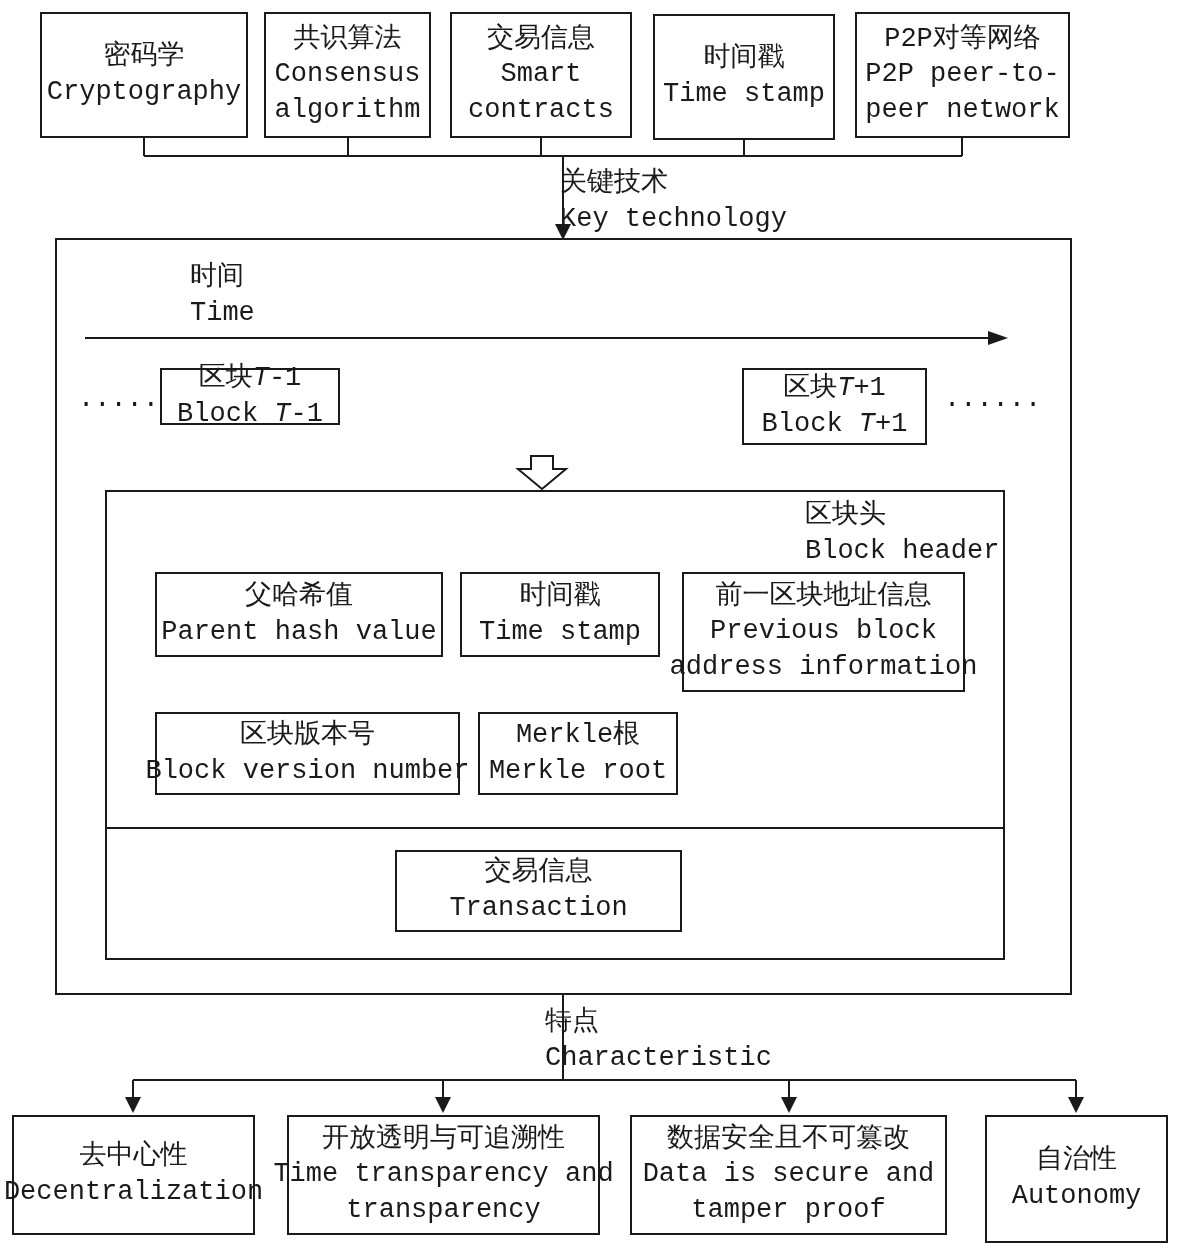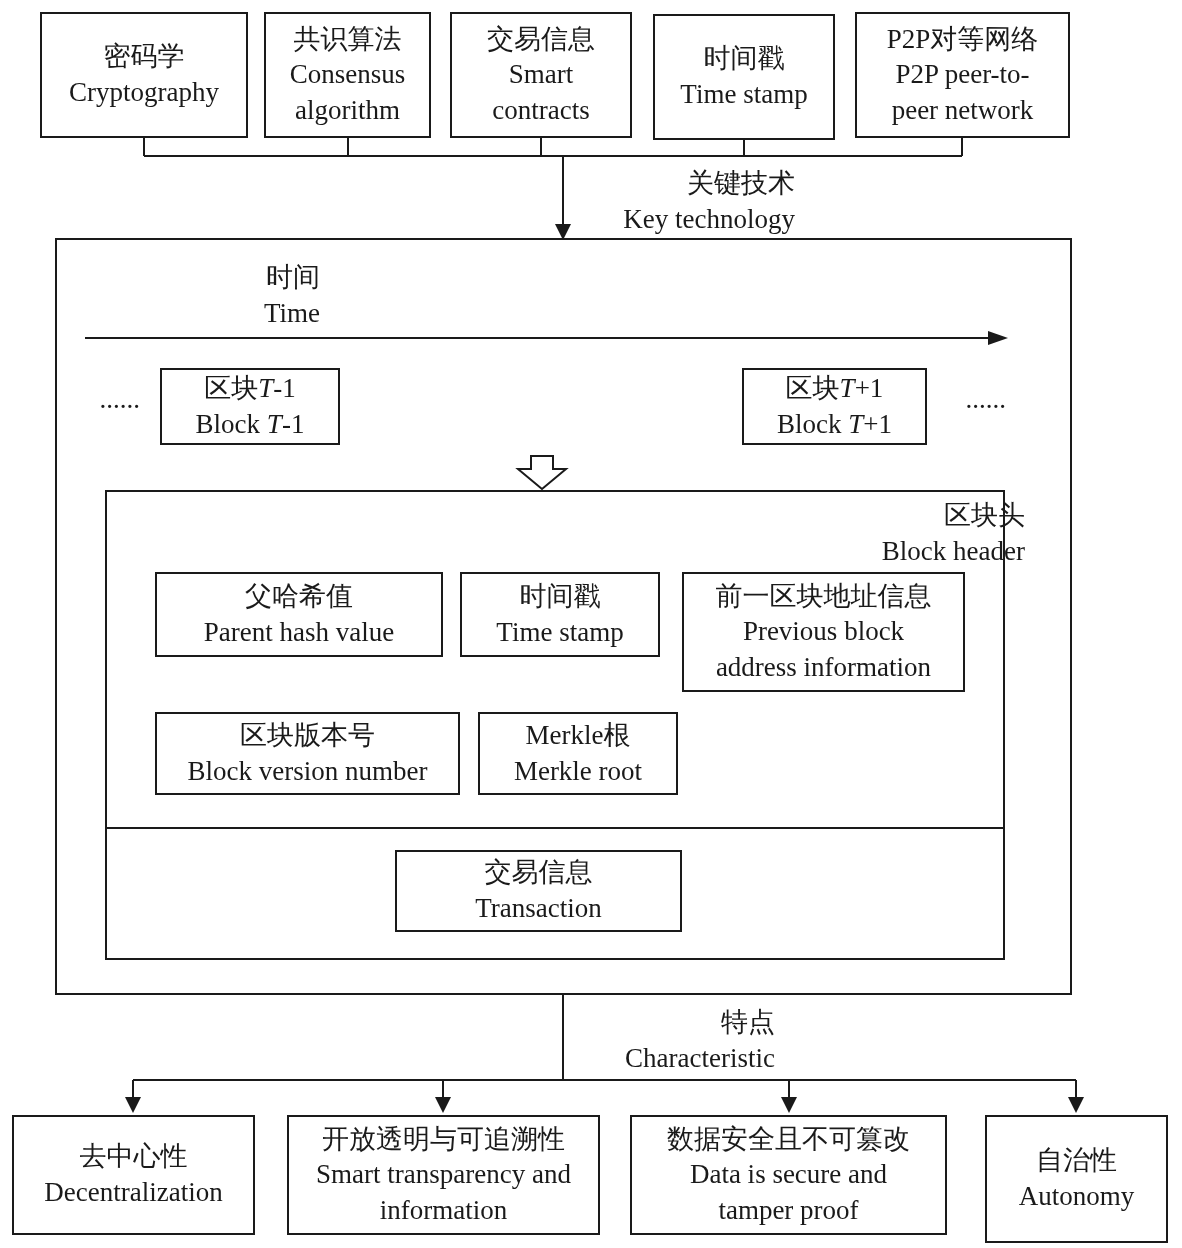--- a/index.html
+++ b/index.html
@@ -1,41 +1,41 @@
 <!DOCTYPE html>
 <html><head>
 <meta charset="utf-8">
 <style>
   html,body{margin:0;padding:0;background:#fff;}
   #canvas{
     position:relative;
     width:1182px;height:1248px;
     background:#fff;
-    font-family:Liberation Serif, serif;
+    font-family:Liberation Mono, monospace;
     font-size:27px;line-height:1.32;color:#1a1a1a;
     overflow:hidden;
   }
   .box{
     position:absolute;
     border:2px solid #1a1a1a;
     background:#fff;
     display:flex;flex-direction:column;
     justify-content:center;align-items:center;
     text-align:center;
     box-sizing:border-box;
   }
   .outline{
     position:absolute;
     border:2px solid #1a1a1a;
     background:transparent;
     box-sizing:border-box;
   }
   .lbl{
     position:absolute;
-    text-align:right;
+    text-align:left;
   }
   .ln{padding:0 3px;white-space:nowrap;}
   .overlay{
     position:absolute;left:0;top:0;
     pointer-events:none;
   }
   i{font-style:italic;}
 </style>
 </head>
 <body>
@@ -75,21 +75,21 @@
   </div>
 
   <div class="lbl" style="left:190px;top:260px;width:130px">
     <div>时间</div>
     <div>Time</div>
   </div>
 
   <div class="lbl" style="left:78px;top:382px;width:62px">......</div>
   <div class="lbl" style="left:944px;top:382px;width:62px">......</div>
 
-  <div class="box" style="left:160px;top:368px;width:180px;height:77px">
+  <div class="box" style="left:160px;top:368px;width:180px;height:57px">
     <div class="ln"><span>区块</span><i>T</i><span>-1</span></div>
     <div class="ln"><span>Block </span><i>T</i><span>-1</span></div>
   </div>
   <div class="box" style="left:742px;top:368px;width:185px;height:77px">
     <div class="ln"><span>区块</span><i>T</i><span>+1</span></div>
     <div class="ln"><span>Block </span><i>T</i><span>+1</span></div>
   </div>
 
   <div class="lbl" style="left:805px;top:498px;width:220px">
     <div>区块头</div>
@@ -127,22 +127,22 @@
     <div>特点</div>
     <div>Characteristic</div>
   </div>
 
   <div class="box" style="left:12px;top:1115px;width:243px;height:120px">
     <div class="ln">去中心性</div>
     <div class="ln">Decentralization</div>
   </div>
   <div class="box" style="left:287px;top:1115px;width:313px;height:120px">
     <div class="ln">开放透明与可追溯性</div>
-    <div class="ln">Smart transparency and</div>
-    <div class="ln">information</div>
+    <div class="ln">Time transparency and</div>
+    <div class="ln">transparency</div>
   </div>
   <div class="box" style="left:630px;top:1115px;width:317px;height:120px">
     <div class="ln">数据安全且不可篡改</div>
     <div class="ln">Data is secure and</div>
     <div class="ln">tamper proof</div>
   </div>
   <div class="box" style="left:985px;top:1115px;width:183px;height:128px">
     <div class="ln">自治性</div>
     <div class="ln">Autonomy</div>
   </div>

